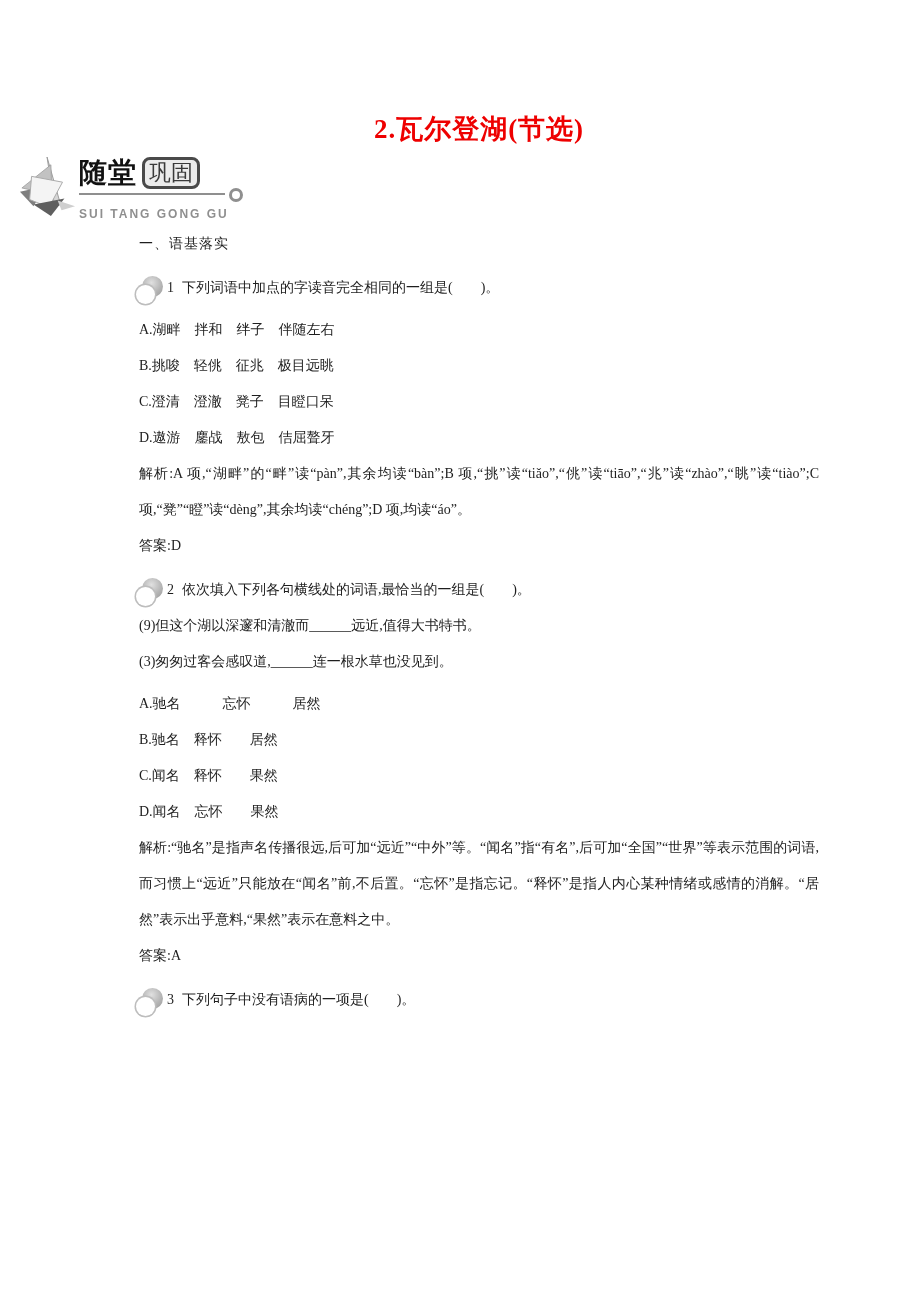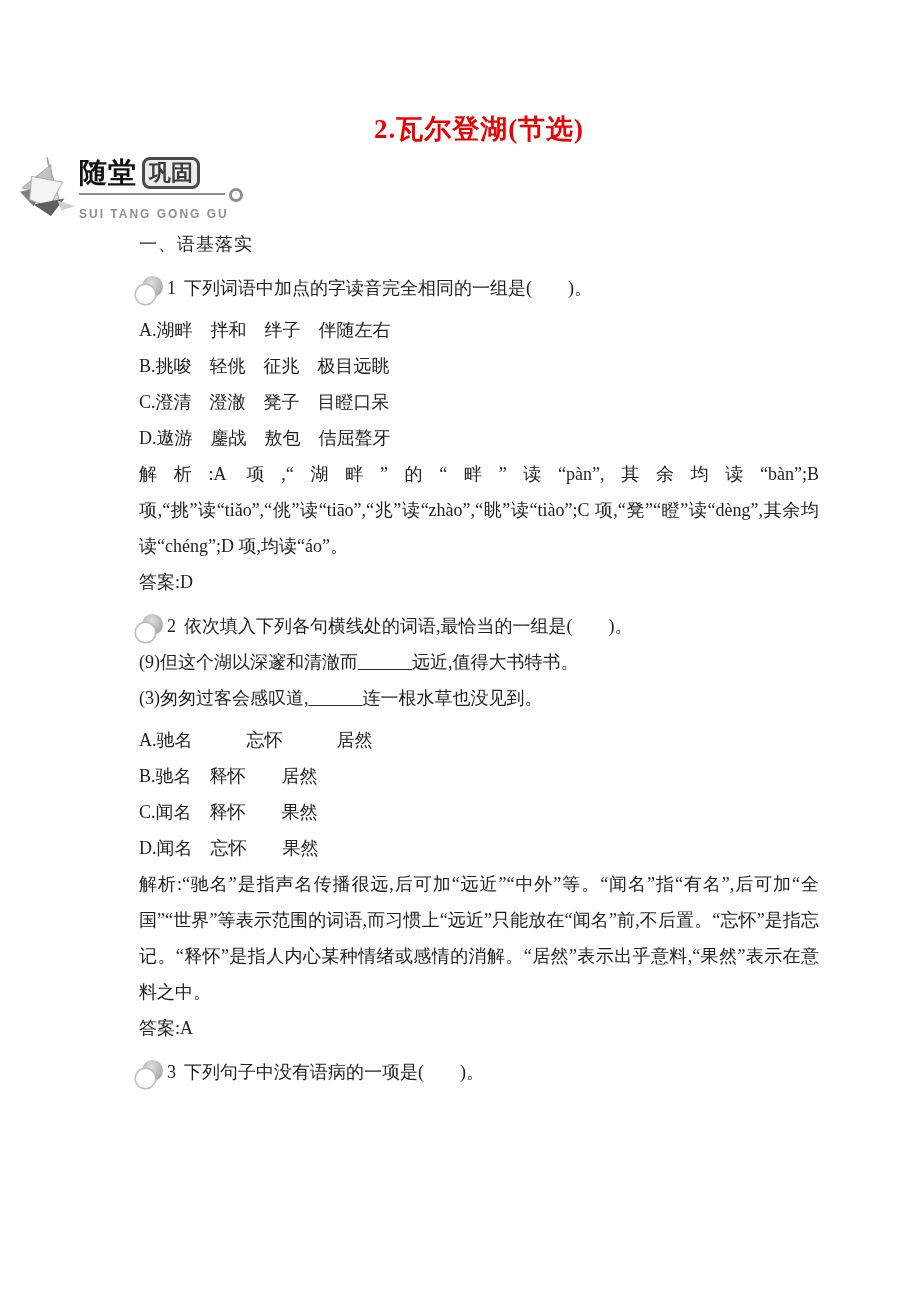--- a/index.html
+++ b/index.html
@@ -32,40 +32,40 @@
   .logo-plane { width: 58px; height: 62px; flex: none; margin-right: 2px; margin-top: 2px; }
   .logo-right { position: relative; padding-top: 2px; }
   .logo-row { display: flex; align-items: center; height: 34px; }
   .logo-main {
     font-family: "Liberation Sans", "DejaVu Sans", sans-serif;
     font-weight: bold; font-size: 28px; color: #111; letter-spacing: 1px;
   }
   .logo-badge {
     margin-left: 5px;
     font-family: "Liberation Sans", "DejaVu Sans", sans-serif;
-    font-weight: bold; font-size: 22px; color: #3a3a3a;
+    font-weight: normal; font-size: 22px; color: #3a3a3a;
     border: 3px solid #4a4a4a; border-radius: 8px;
     background: #ececec;
     padding: 0 4px; line-height: 26px;
   }
   .logo-rule { position: relative; width: 146px; height: 2px; background: #8f8f8f; margin-top: 3px; }
   .logo-rule .logo-circle {
     position: absolute; right: -18px; top: -5px;
     width: 8px; height: 8px; background: #fff;
     border: 3px solid #8f8f8f; border-radius: 50%;
   }
   .logo-sub {
     margin-top: 12px;
     font-family: "Liberation Sans", "DejaVu Sans", sans-serif;
     font-weight: bold; font-size: 12px; color: #8f8f8f; letter-spacing: 2px;
     white-space: nowrap;
   }
   
   .content { margin: 0 120px; padding-top: 6px; }
-  .content p { margin: 0; font-size: 18px; line-height: 36px; }
+  .content p { margin: 0; font-size: 14px; line-height: 36px; }
   .section-heading { letter-spacing: 1px; }
   .question { margin-top: 8px; }
   .options { margin-top: 6px; }
   .q-stem-line { display: flex; align-items: center; }
   .q-num { margin: 0 8px 0 2px; }
   .analysis, .item-line { text-align: justify; }
   
   .sphere { position: relative; width: 24px; height: 25px; flex: none; margin-right: 2px; }
   .sphere .ball {
     position: absolute; right: 0; top: 0; width: 21px; height: 21px; border-radius: 50%;

